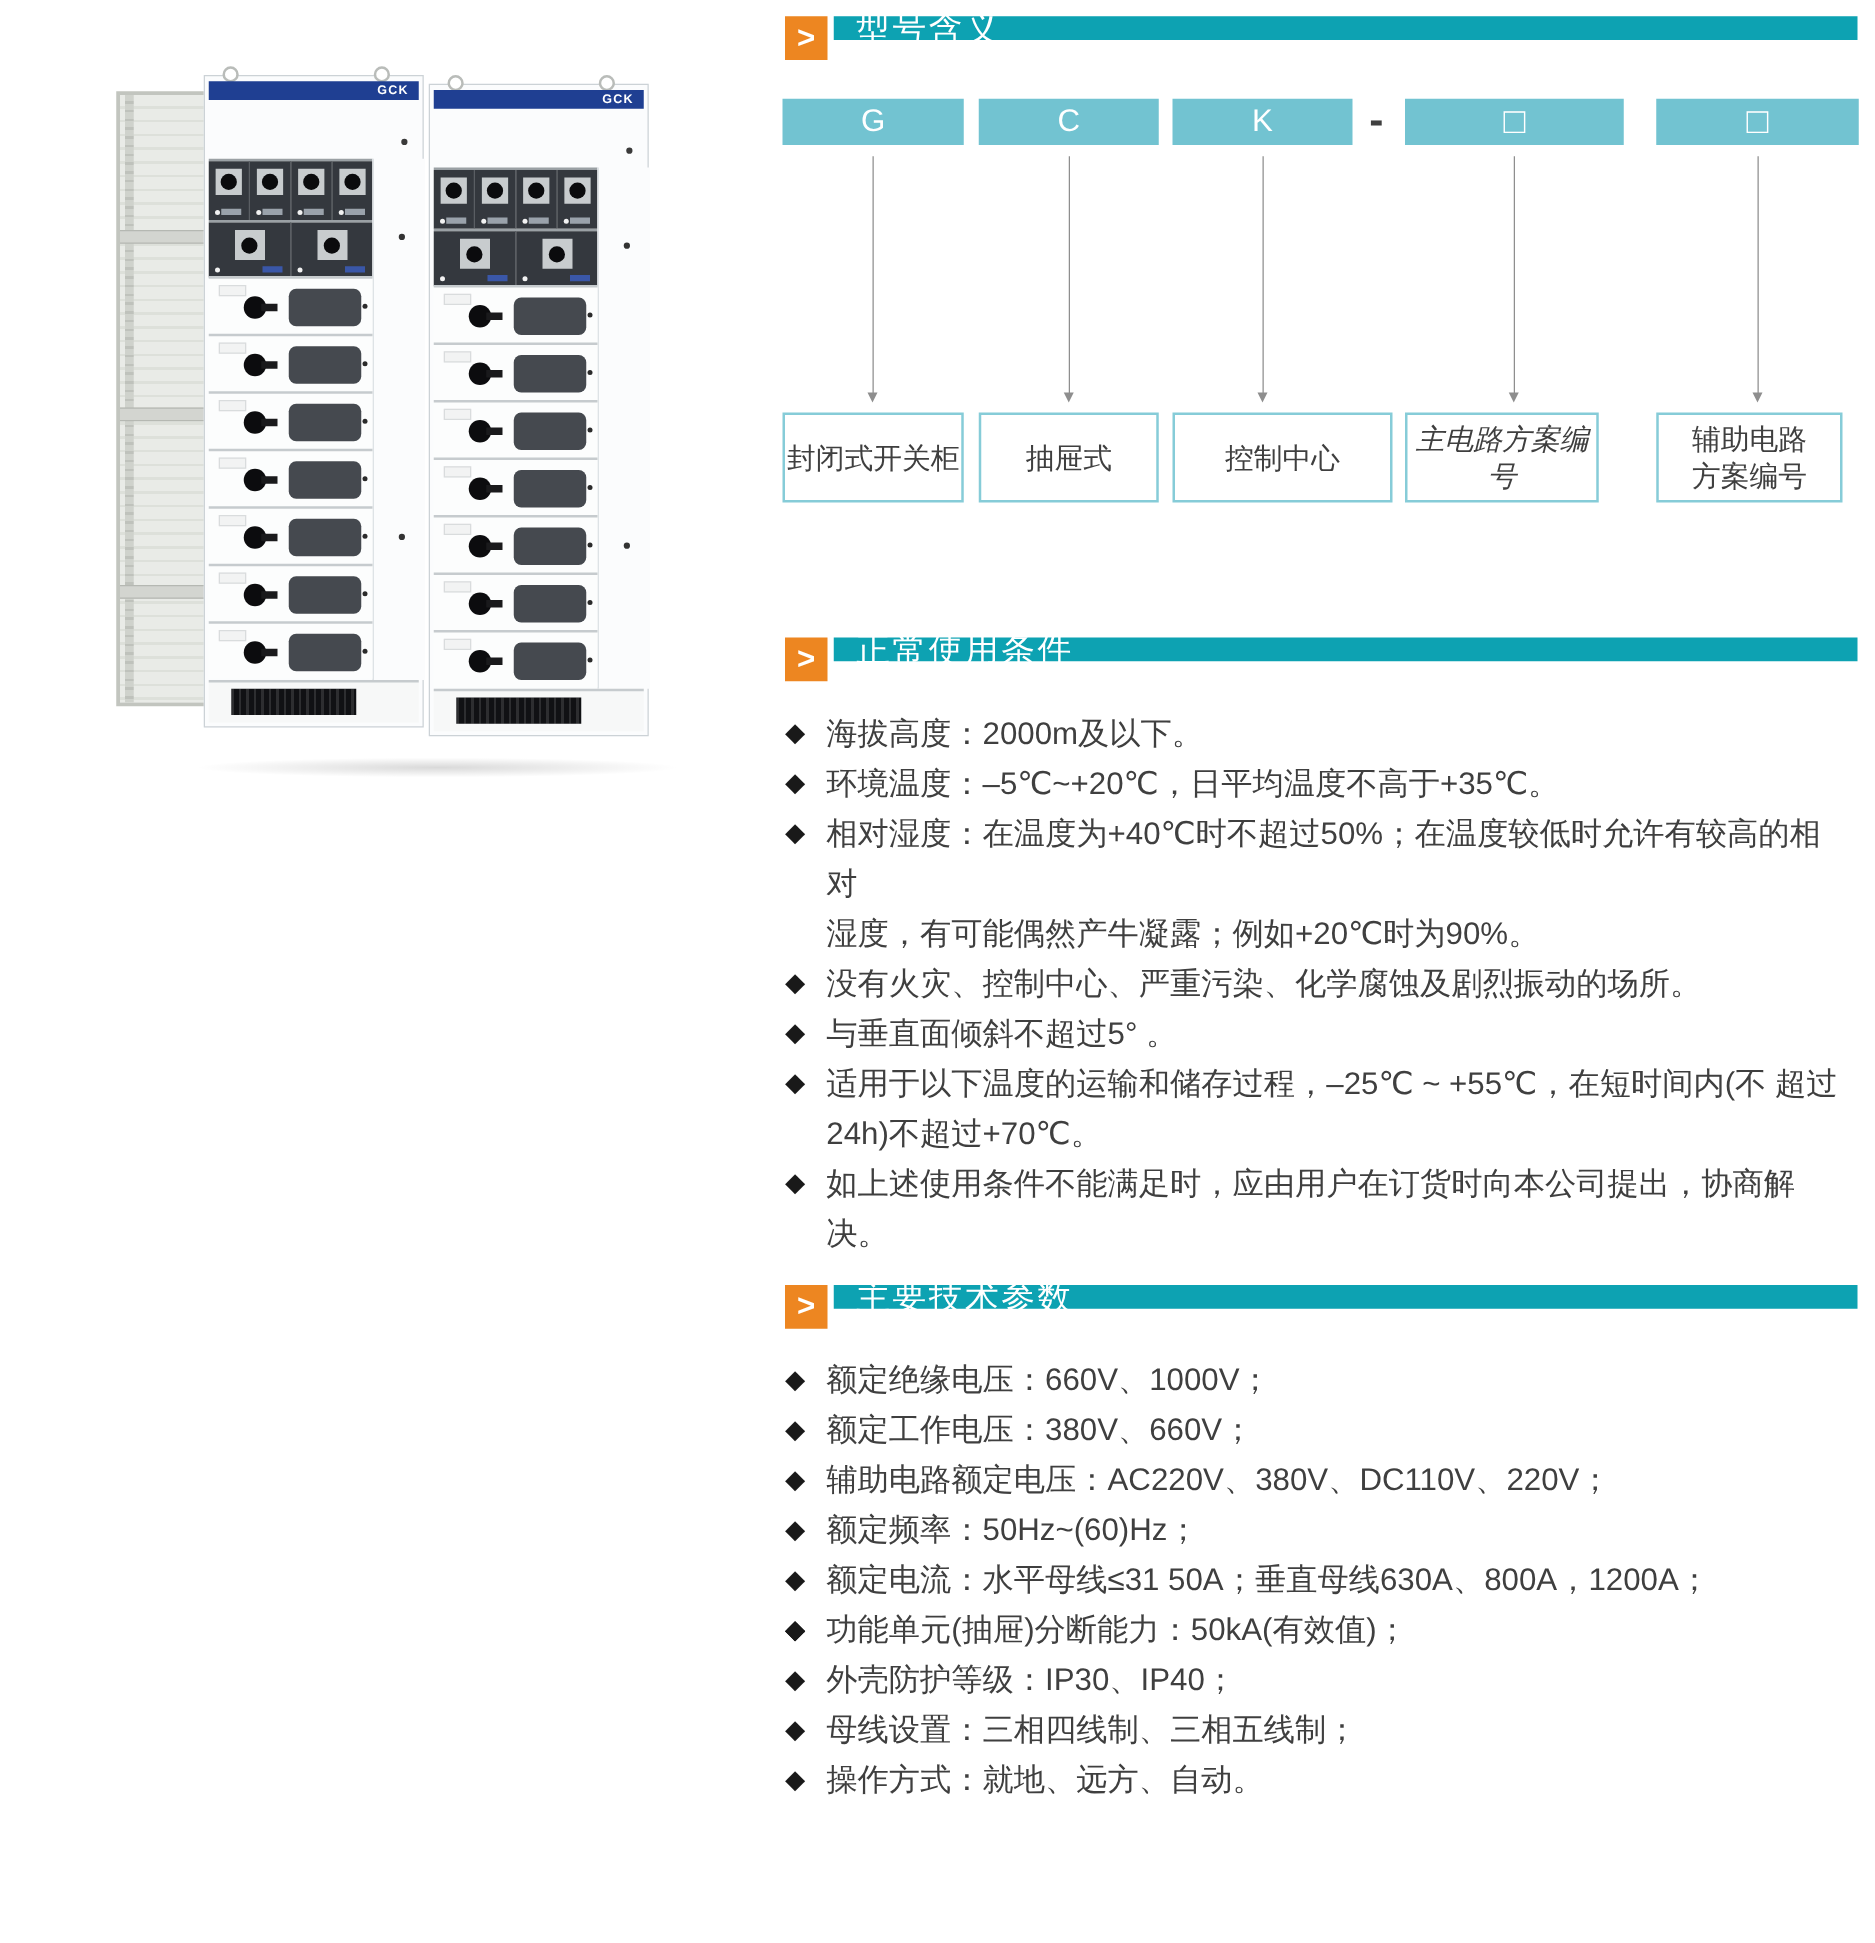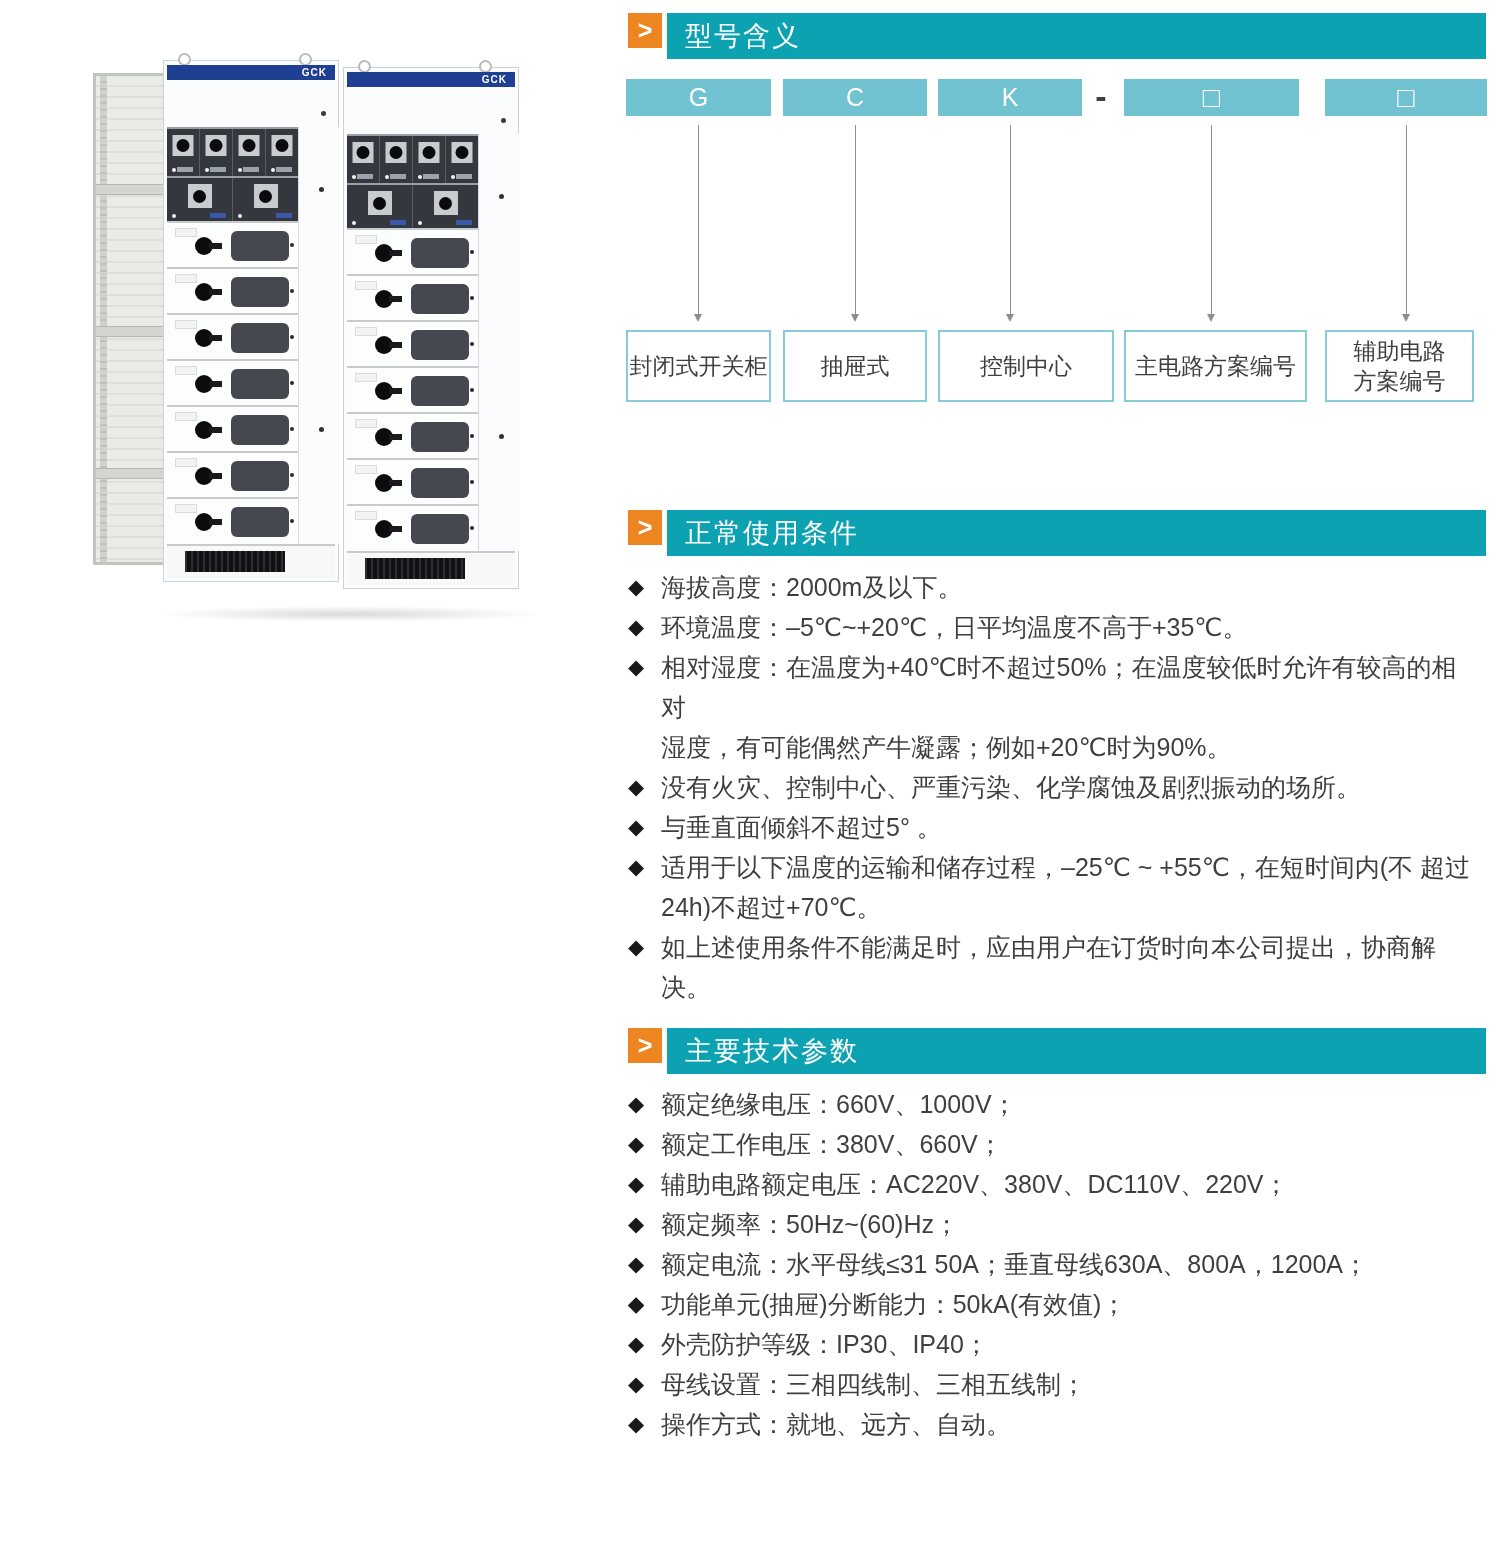--- a/index.html
+++ b/index.html
@@ -2,21 +2,21 @@
 <html><head>
 <meta charset="utf-8">
 <style>
   html,body{margin:0;padding:0;background:#fff;}
   .page{position:relative;width:1500px;height:1554px;background:#ffffff;overflow:hidden;
         font-family:"Liberation Sans","DejaVu Sans",sans-serif;color:#3f3f3f;}
 
   
   .sec-sq{position:absolute;left:628px;width:34px;height:35px;background:#ed8621;color:#fff;
           display:flex;align-items:center;justify-content:center;font-size:25px;font-weight:bold;}
-  .sec-bar{position:absolute;left:667px;width:819px;height:46px;background:#0da2b2;color:#fff;
+  .sec-bar{position:absolute;left:667px;width:819px;height:19px;background:#0da2b2;color:#fff;
            display:flex;align-items:center;font-size:27px;letter-spacing:2px;padding-left:18px;
            box-sizing:border-box;font-weight:500;}
   .h1{top:13px;} .h2{top:510px;} .h3{top:1028px;}
 
   
   .cbox{position:absolute;top:79px;height:37px;background:#72c3d1;color:#fff;display:flex;
         align-items:center;justify-content:center;font-size:25px;}
   #cb1{left:626px;width:145px;} #cb2{left:783px;width:144px;} #cb3{left:938px;width:144px;}
   #cb4{left:1124px;width:175px;font-size:29px;font-weight:300;}
   #cb5{left:1325px;width:162px;font-size:29px;font-weight:300;}
@@ -26,21 +26,21 @@
   .arrow{position:absolute;top:125px;height:190px;width:1px;background:#8e8e8e;}
   .arrow::after{content:"";position:absolute;bottom:-7px;left:-4px;width:0;height:0;
                 border-left:4.5px solid transparent;border-right:4.5px solid transparent;
                 border-top:8px solid #8e8e8e;}
   #ar1{left:698px;} #ar2{left:855px;} #ar3{left:1010px;} #ar4{left:1211px;} #ar5{left:1406px;}
 
   .mbox{position:absolute;top:330px;height:72px;background:#fff;border:2px solid #86ccd8;
         color:#3f3f3f;font-size:23px;display:flex;align-items:center;justify-content:center;
         text-align:center;line-height:30px;box-sizing:border-box;}
   #mb1{left:626px;width:145px;} #mb2{left:783px;width:144px;} #mb3{left:938px;width:176px;}
-  #mb4{left:1124px;width:183px;} #mb5{left:1325px;width:149px;padding:15px 24px;}
+  #mb4{left:1124px;width:155px;font-style:italic;} #mb5{left:1325px;width:149px;padding:15px 24px;}
 
   
   .blist{position:absolute;left:628px;width:852px;font-size:25px;line-height:40px;color:#3f3f3f;}
   #ulist{top:567px;} #plist{top:1084px;}
   .bitem{position:relative;padding-left:33px;white-space:pre-line;}
   .bitem .dia{position:absolute;left:0;top:0;font-size:21px;color:#191919;}
 
   
   .equip{position:absolute;left:85px;top:45px;width:455px;height:565px;}
   .frame{position:absolute;left:8px;top:28px;width:92px;height:492px;

